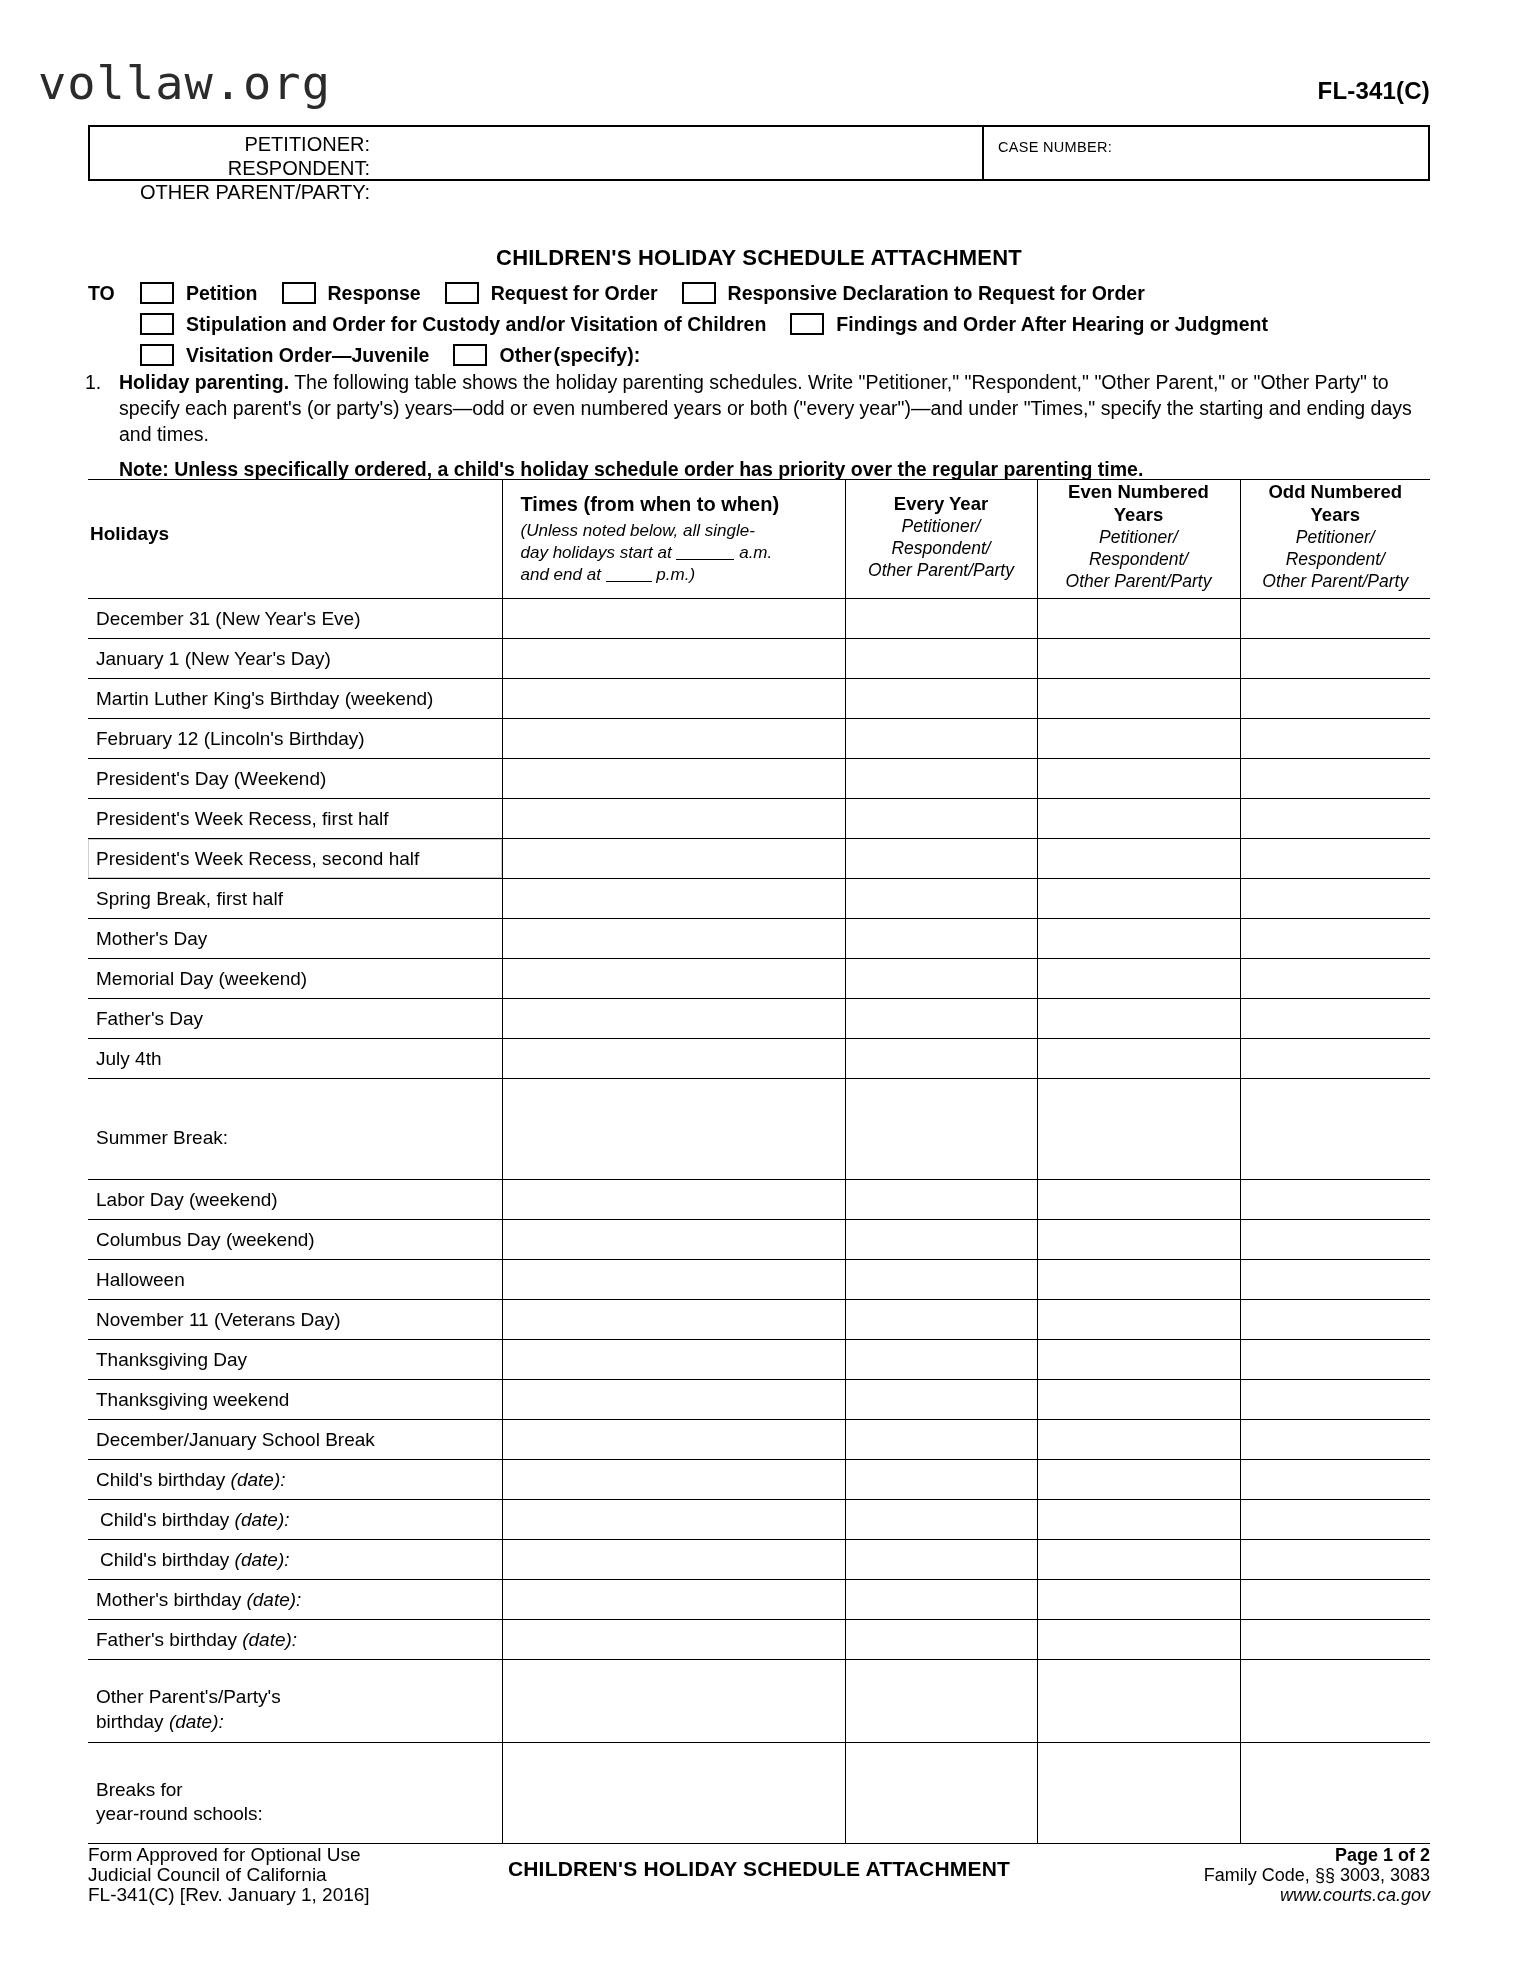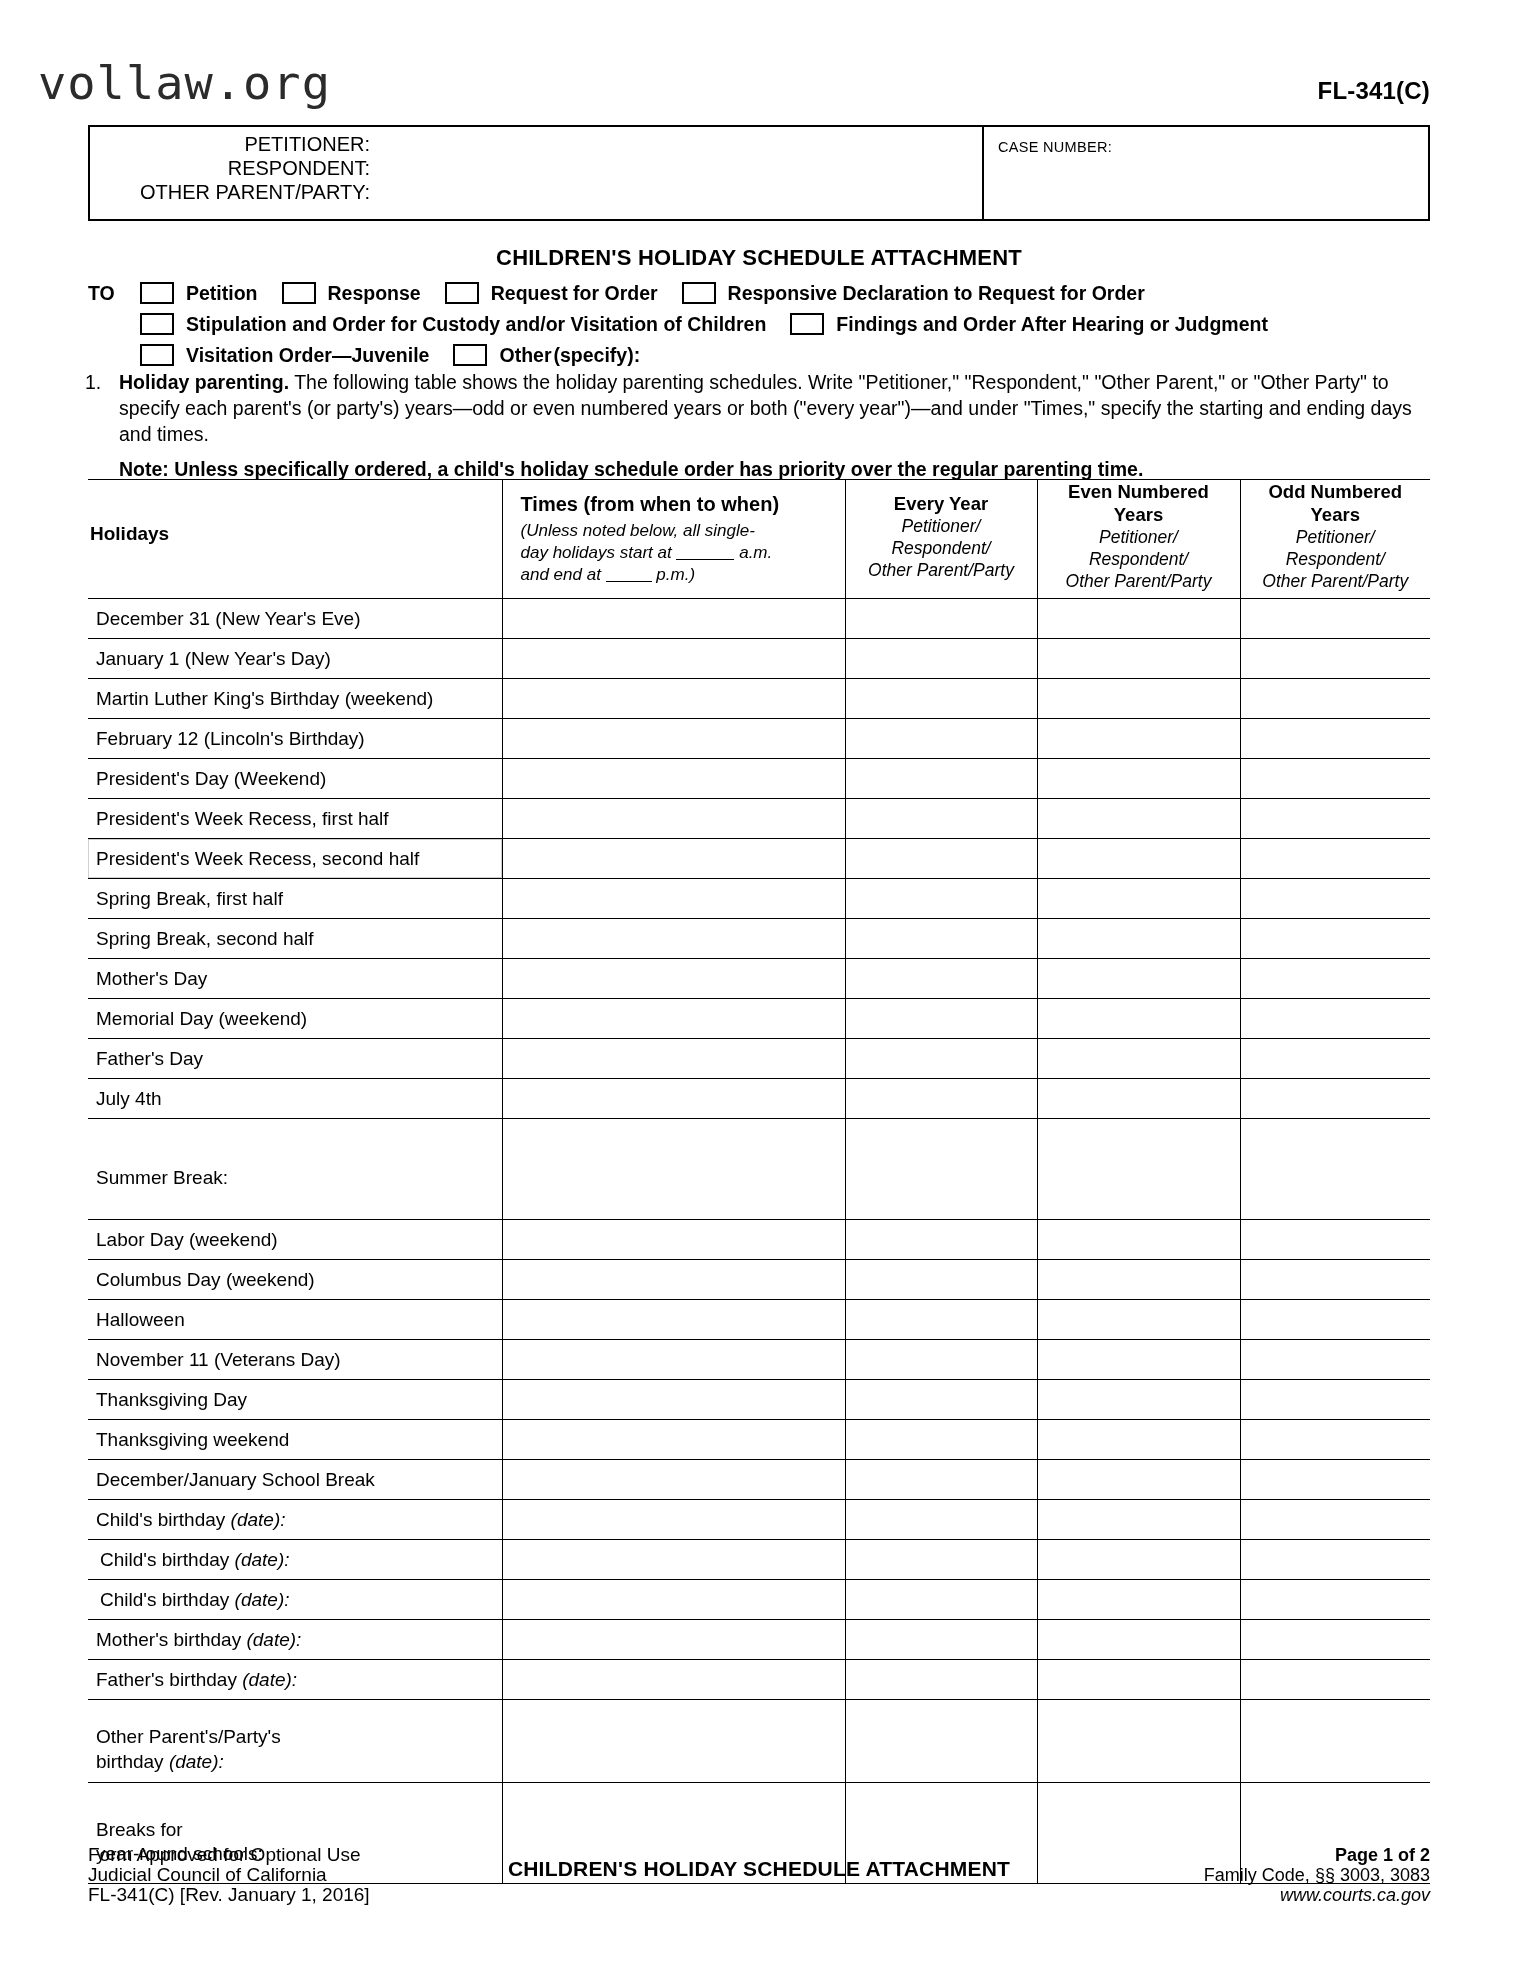--- a/index.html
+++ b/index.html
@@ -48,21 +48,21 @@
     letter-spacing: 0.2px;
     white-space: nowrap;
   }
 
   
   .caption-box {
     position: absolute;
     left: 88px;
     top: 108px;
     width: 1342px;
-    height: 96px;
+    height: 56px;
     border: 2px solid #000;
     box-sizing: border-box;
   }
   .caption-left {
     position: absolute;
     left: 0; top: 0;
     width: 894px;
     height: 100%;
     border-right: 2px solid #000;
     box-sizing: border-box;
@@ -461,27 +461,20 @@
           <td class="fill-cell"></td>
         </tr>
         <tr>
           <td class="holiday-cell"><span>Spring Break, first half</span></td>
           <td class="fill-cell"></td>
           <td class="fill-cell"></td>
           <td class="fill-cell"></td>
           <td class="fill-cell"></td>
         </tr>
         <tr>
-          <td class="holiday-cell"><span>Spring Break, second half</span></td>
-          <td class="fill-cell"></td>
-          <td class="fill-cell"></td>
-          <td class="fill-cell"></td>
-          <td class="fill-cell"></td>
-        </tr>
-        <tr>
           <td class="holiday-cell"><span>Mother's Day</span></td>
           <td class="fill-cell"></td>
           <td class="fill-cell"></td>
           <td class="fill-cell"></td>
           <td class="fill-cell"></td>
         </tr>
         <tr>
           <td class="holiday-cell"><span>Memorial Day (weekend)</span></td>
           <td class="fill-cell"></td>
           <td class="fill-cell"></td>

